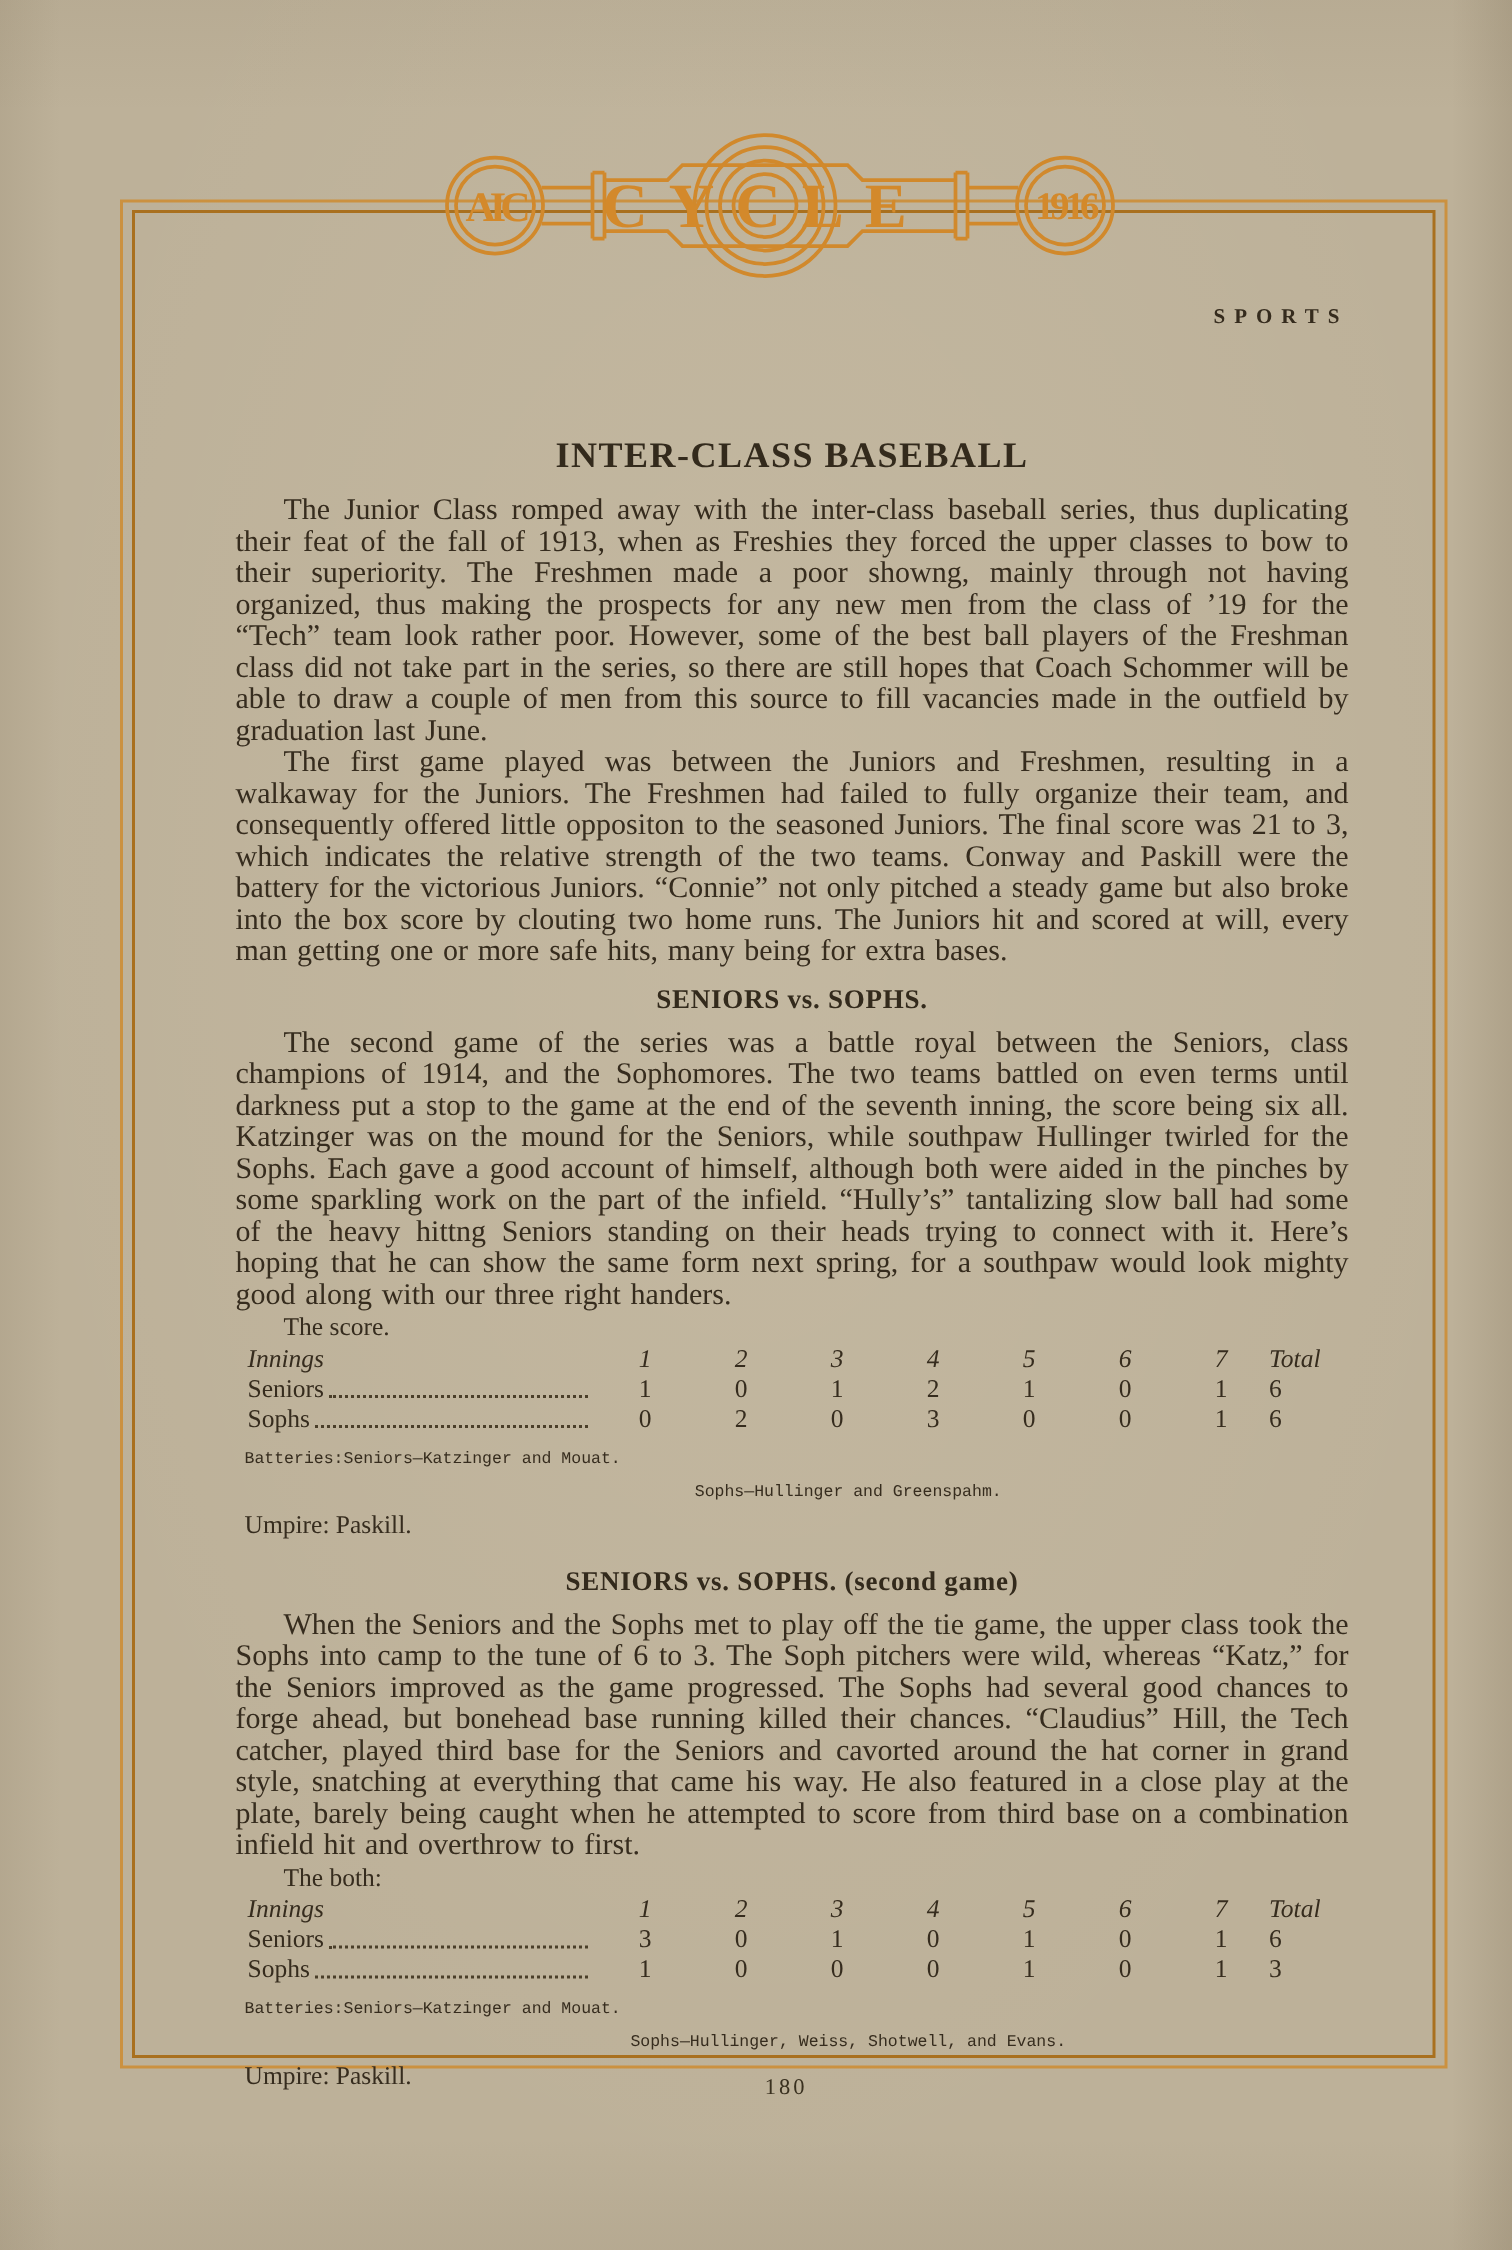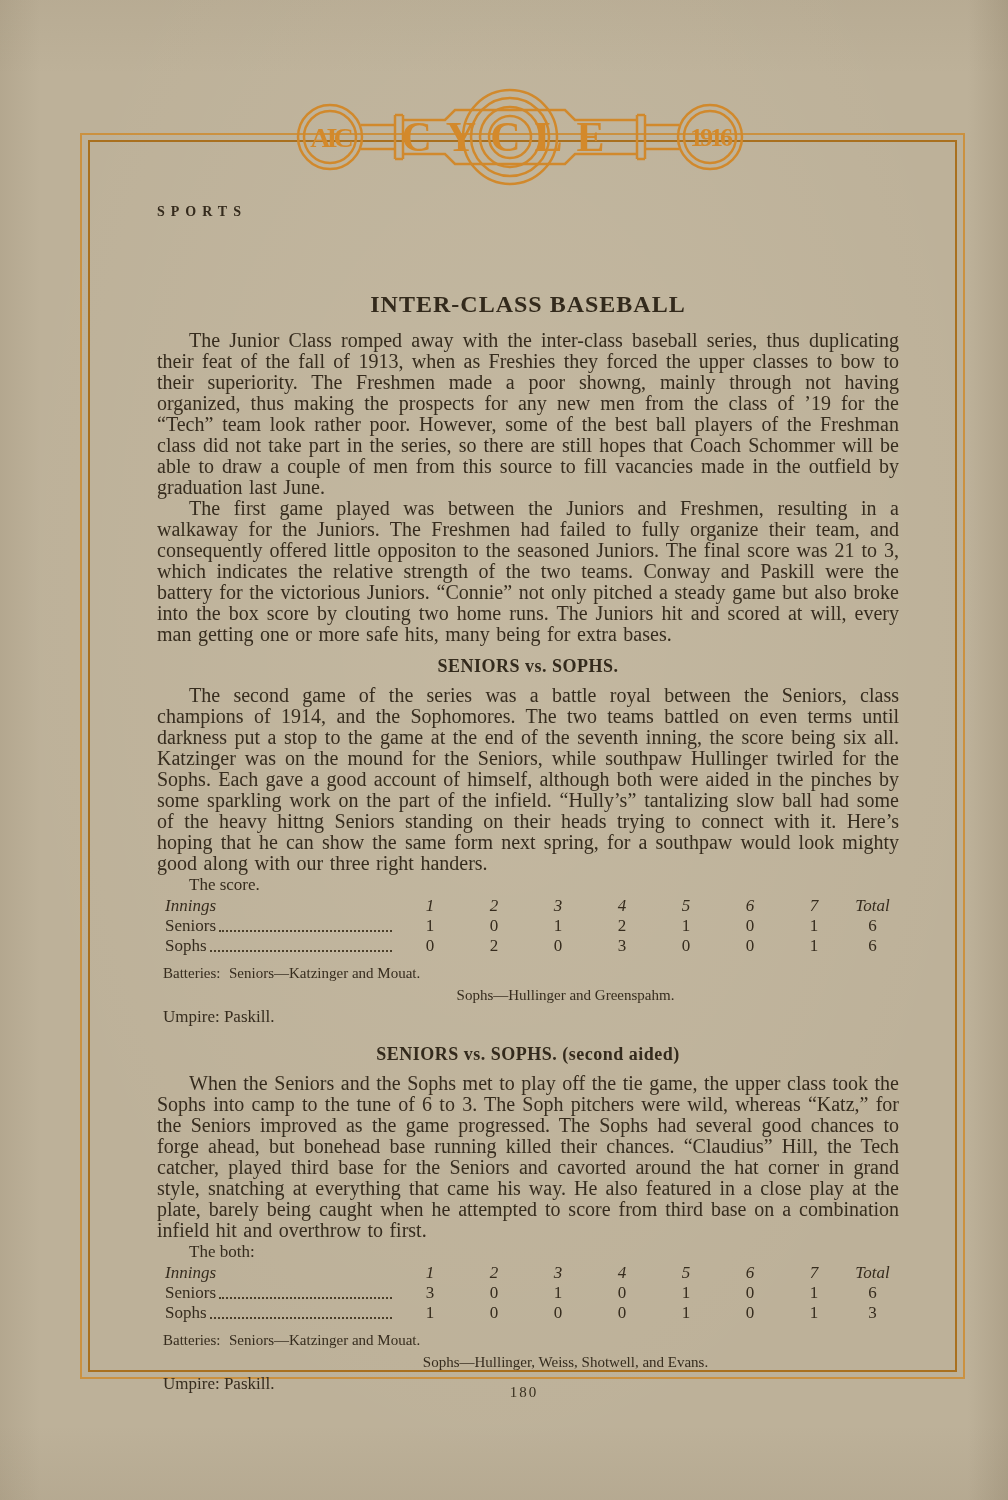--- a/index.html
+++ b/index.html
@@ -23,21 +23,21 @@
   .frame{position:absolute;pointer-events:none;}
   .frame.outer{left:80px;top:133px;width:881px;height:1242px;border:2px solid #cb9140;}
   .frame.inner{left:88px;top:140px;width:865px;height:1228px;border:2px solid #a9701f;}
 
   
   .logo{position:absolute;left:245px;top:80px;width:530px;height:115px;}
   .logo text{font-family:"Liberation Serif","DejaVu Serif",serif;font-weight:bold;fill:#d3892b;}
 
   .sports{
     position:absolute;left:157px;top:204px;width:742px;
-    text-align:left;font-size:14px;font-weight:bold;
+    text-align:right;font-size:14px;font-weight:bold;
     letter-spacing:6px;color:#352b1d;
   }
 
   .content{position:absolute;left:157px;top:247px;width:742px;margin-top:44px;}
   h1.title{
     margin:0 0 12px 0;text-align:center;font-weight:600;
     font-size:24px;letter-spacing:1px;color:#332a1c;
   }
   p.body-p{
     margin:0;font-size:20px;line-height:21px;text-align:justify;
@@ -48,23 +48,23 @@
     font-size:18px;letter-spacing:0.5px;color:#332a1c;
   }
   p.score-intro{margin:0;font-size:17px;line-height:21px;text-indent:32px;}
 
   .score-table{margin:1px 0 6px 0;}
   .score-row{display:flex;align-items:baseline;height:20px;font-size:17px;}
   .score-row.head{font-style:italic;}
   .score-label{width:241px;display:flex;align-items:flex-end;padding-left:8px;box-sizing:border-box;}
   .score-label .leader{flex:1;border-bottom:2px dotted #4a3e29;margin:0 6px 0 3px;align-self:flex-end;margin-bottom:4px;}
   .score-cell{width:64px;text-align:center;}
-  .score-cell.total{flex:1;text-align:center;}
-
-  .bat-line{font-size:15px;line-height:22px;display:flex;padding-left:6px;}
+  .score-cell.total{flex:1;text-align:left;}
+
+  .bat-line{font-size:11px;line-height:22px;display:flex;padding-left:6px;font-family:Liberation Mono, monospace;}
   .bat-label{width:66px;flex:none;}
   .bat-line.cont{padding-left:75px;justify-content:center;}
   .umpire-line{font-size:17px;line-height:22px;padding-left:6px;}
 
   .page-number{
     position:absolute;left:0;top:1384px;width:1008px;
     text-align:center;font-size:15px;letter-spacing:2px;color:#39301f;padding-left:20px;
   }
 </style>
 </head>
@@ -169,21 +169,21 @@
 
     <div class="bat-line">
       <span class="bat-label">Batteries:</span>
       <span>Seniors—Katzinger and Mouat.</span>
     </div>
     <div class="bat-line cont">
       <span>Sophs—Hullinger and Greenspahm.</span>
     </div>
     <div class="umpire-line">Umpire: Paskill.</div>
 
-    <h2 class="game-heading" style="margin-top:16px;">SENIORS vs. SOPHS. (second aided)</h2>
+    <h2 class="game-heading" style="margin-top:16px;">SENIORS vs. SOPHS. (second game)</h2>
     <p class="body-p">When the Seniors and the Sophs met to play off the tie game, the upper class took the Sophs into camp to the tune of 6 to 3. The Soph pitchers were wild, whereas “Katz,” for the Seniors improved as the game progressed.  The Sophs had several good chances to forge ahead, but bonehead base running killed their chances.  “Claudius” Hill, the Tech catcher, played third base for the Seniors and cavorted around the hat corner in grand style, snatching at everything that came his way.  He also featured in a close play at the plate, barely being caught when he attempted to score from third base on a combination infield hit and overthrow to first.</p>
     <p class="score-intro">The both:</p>
 
     <div class="score-table">
       <div class="score-row head">
         <div class="score-label">
             <span>Innings</span>
           </div>
         <div class="score-cell">1</div>
         <div class="score-cell">2</div>

